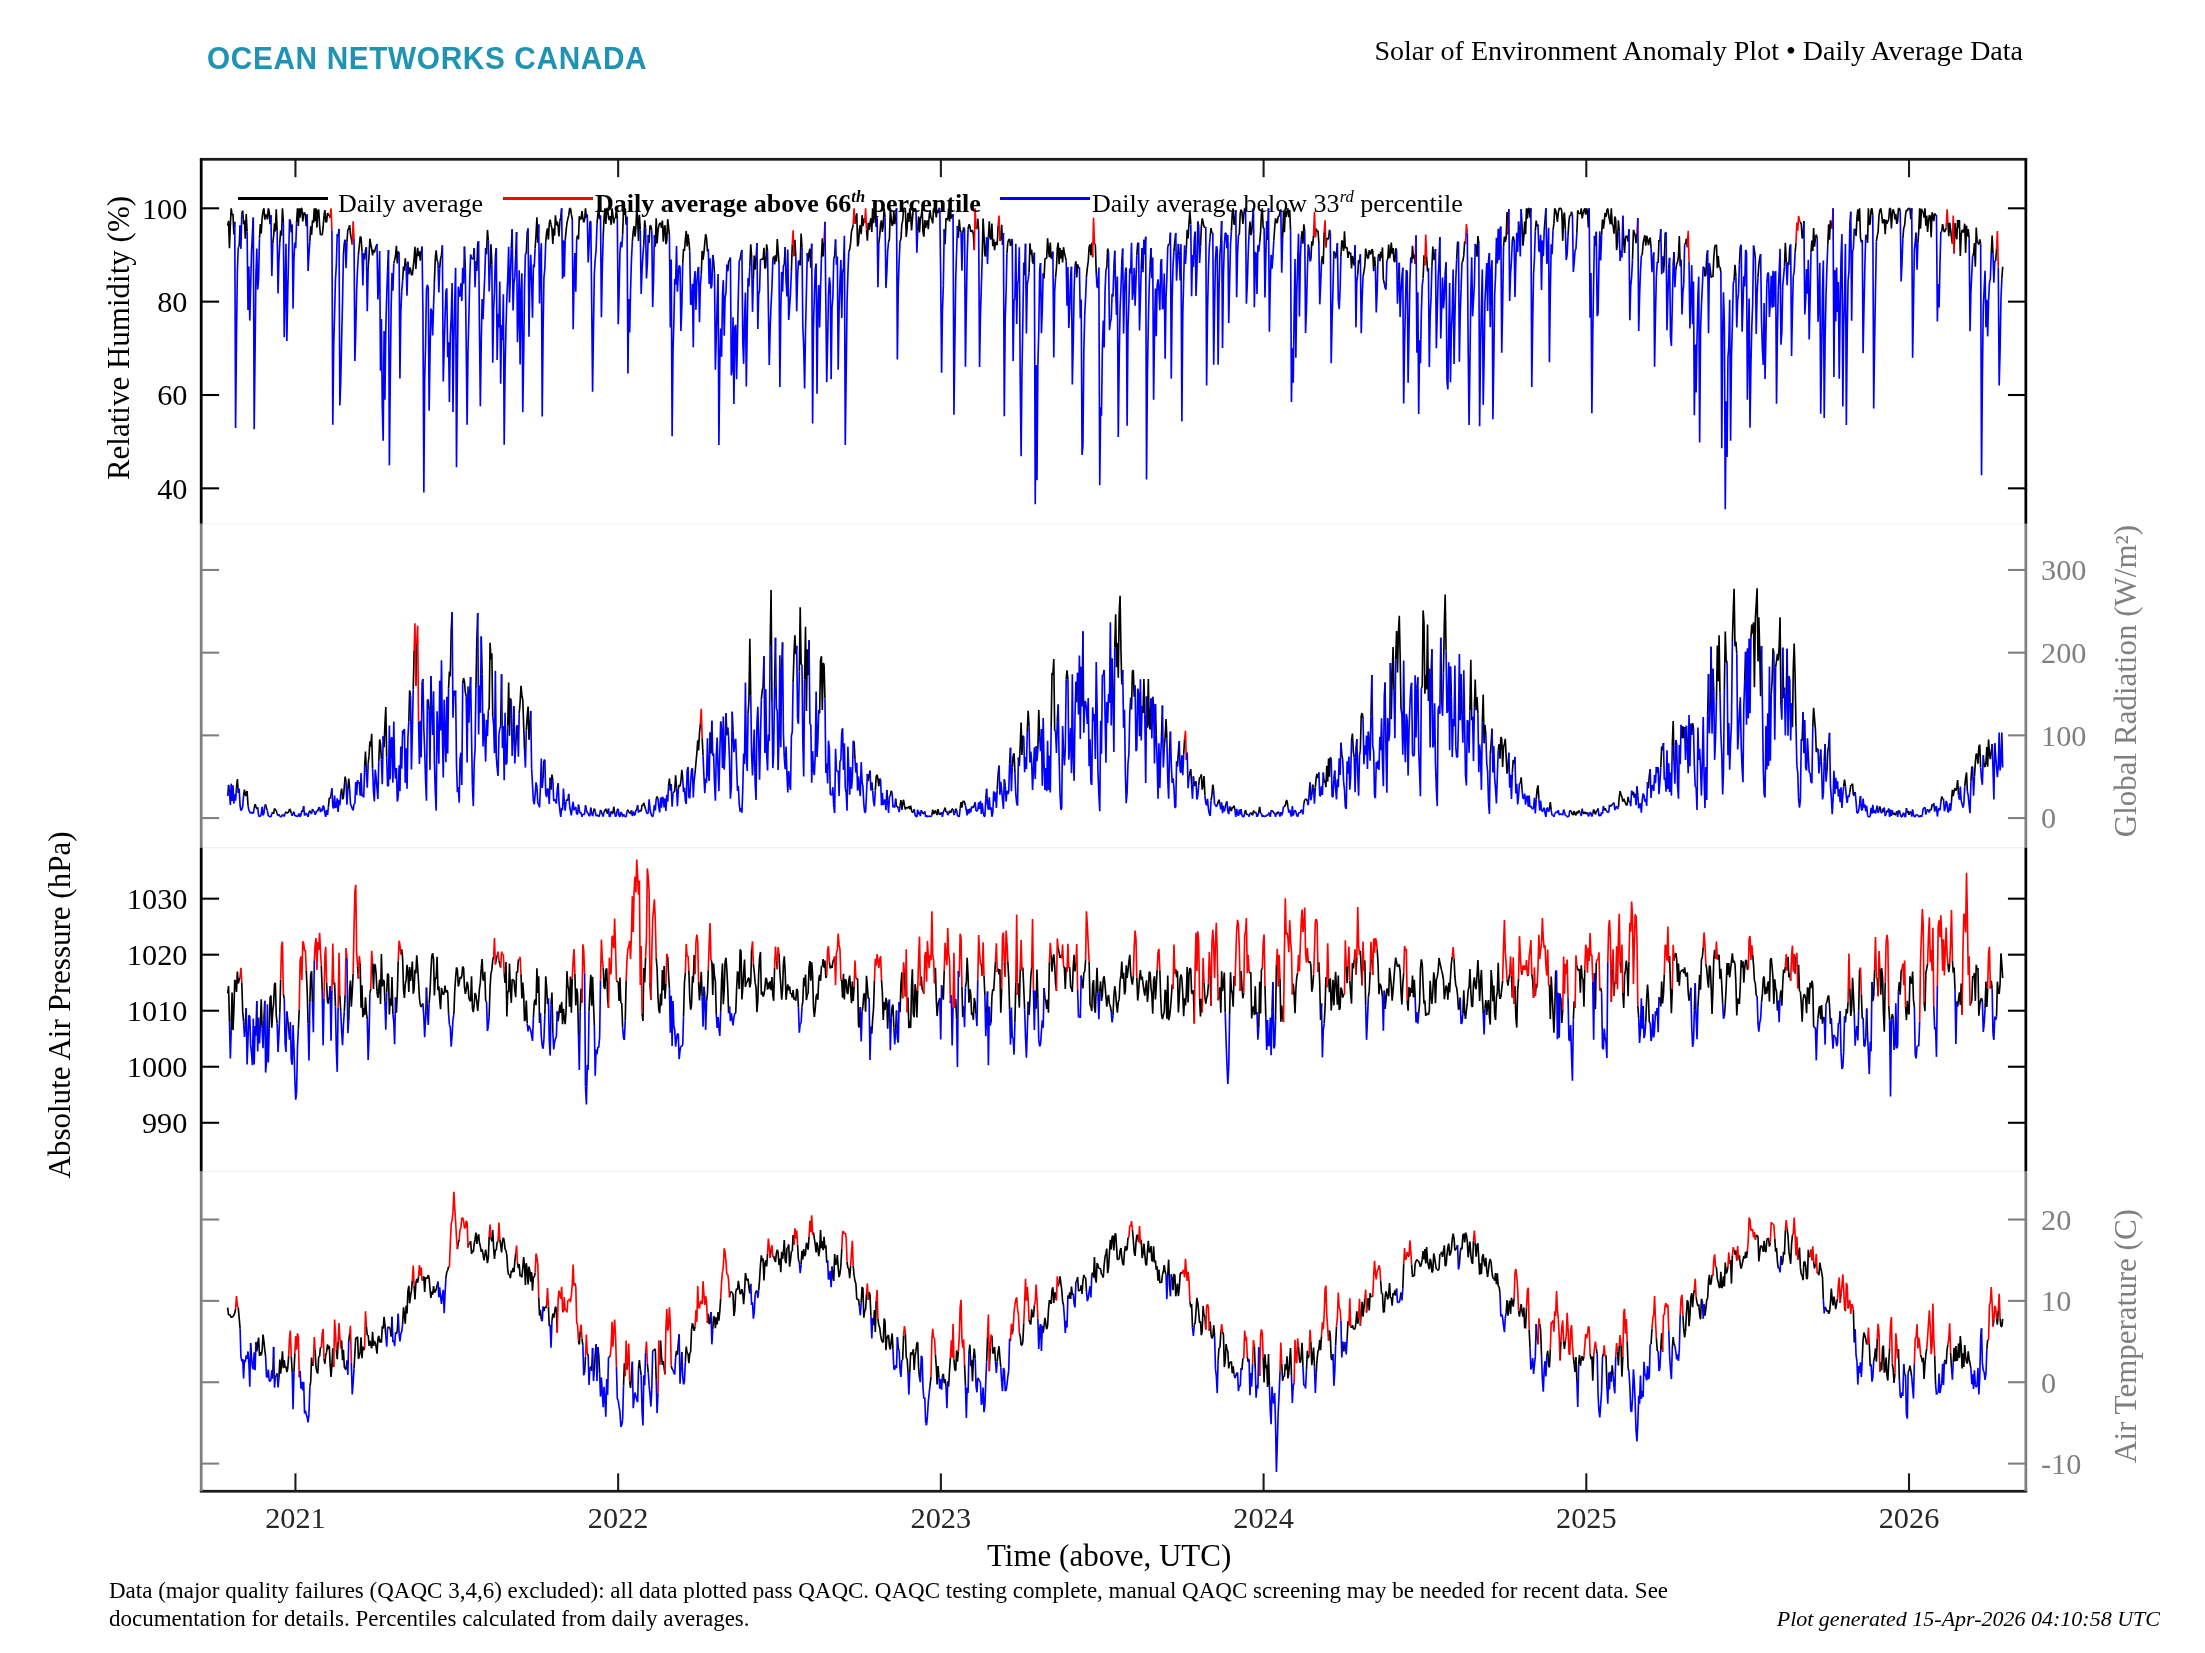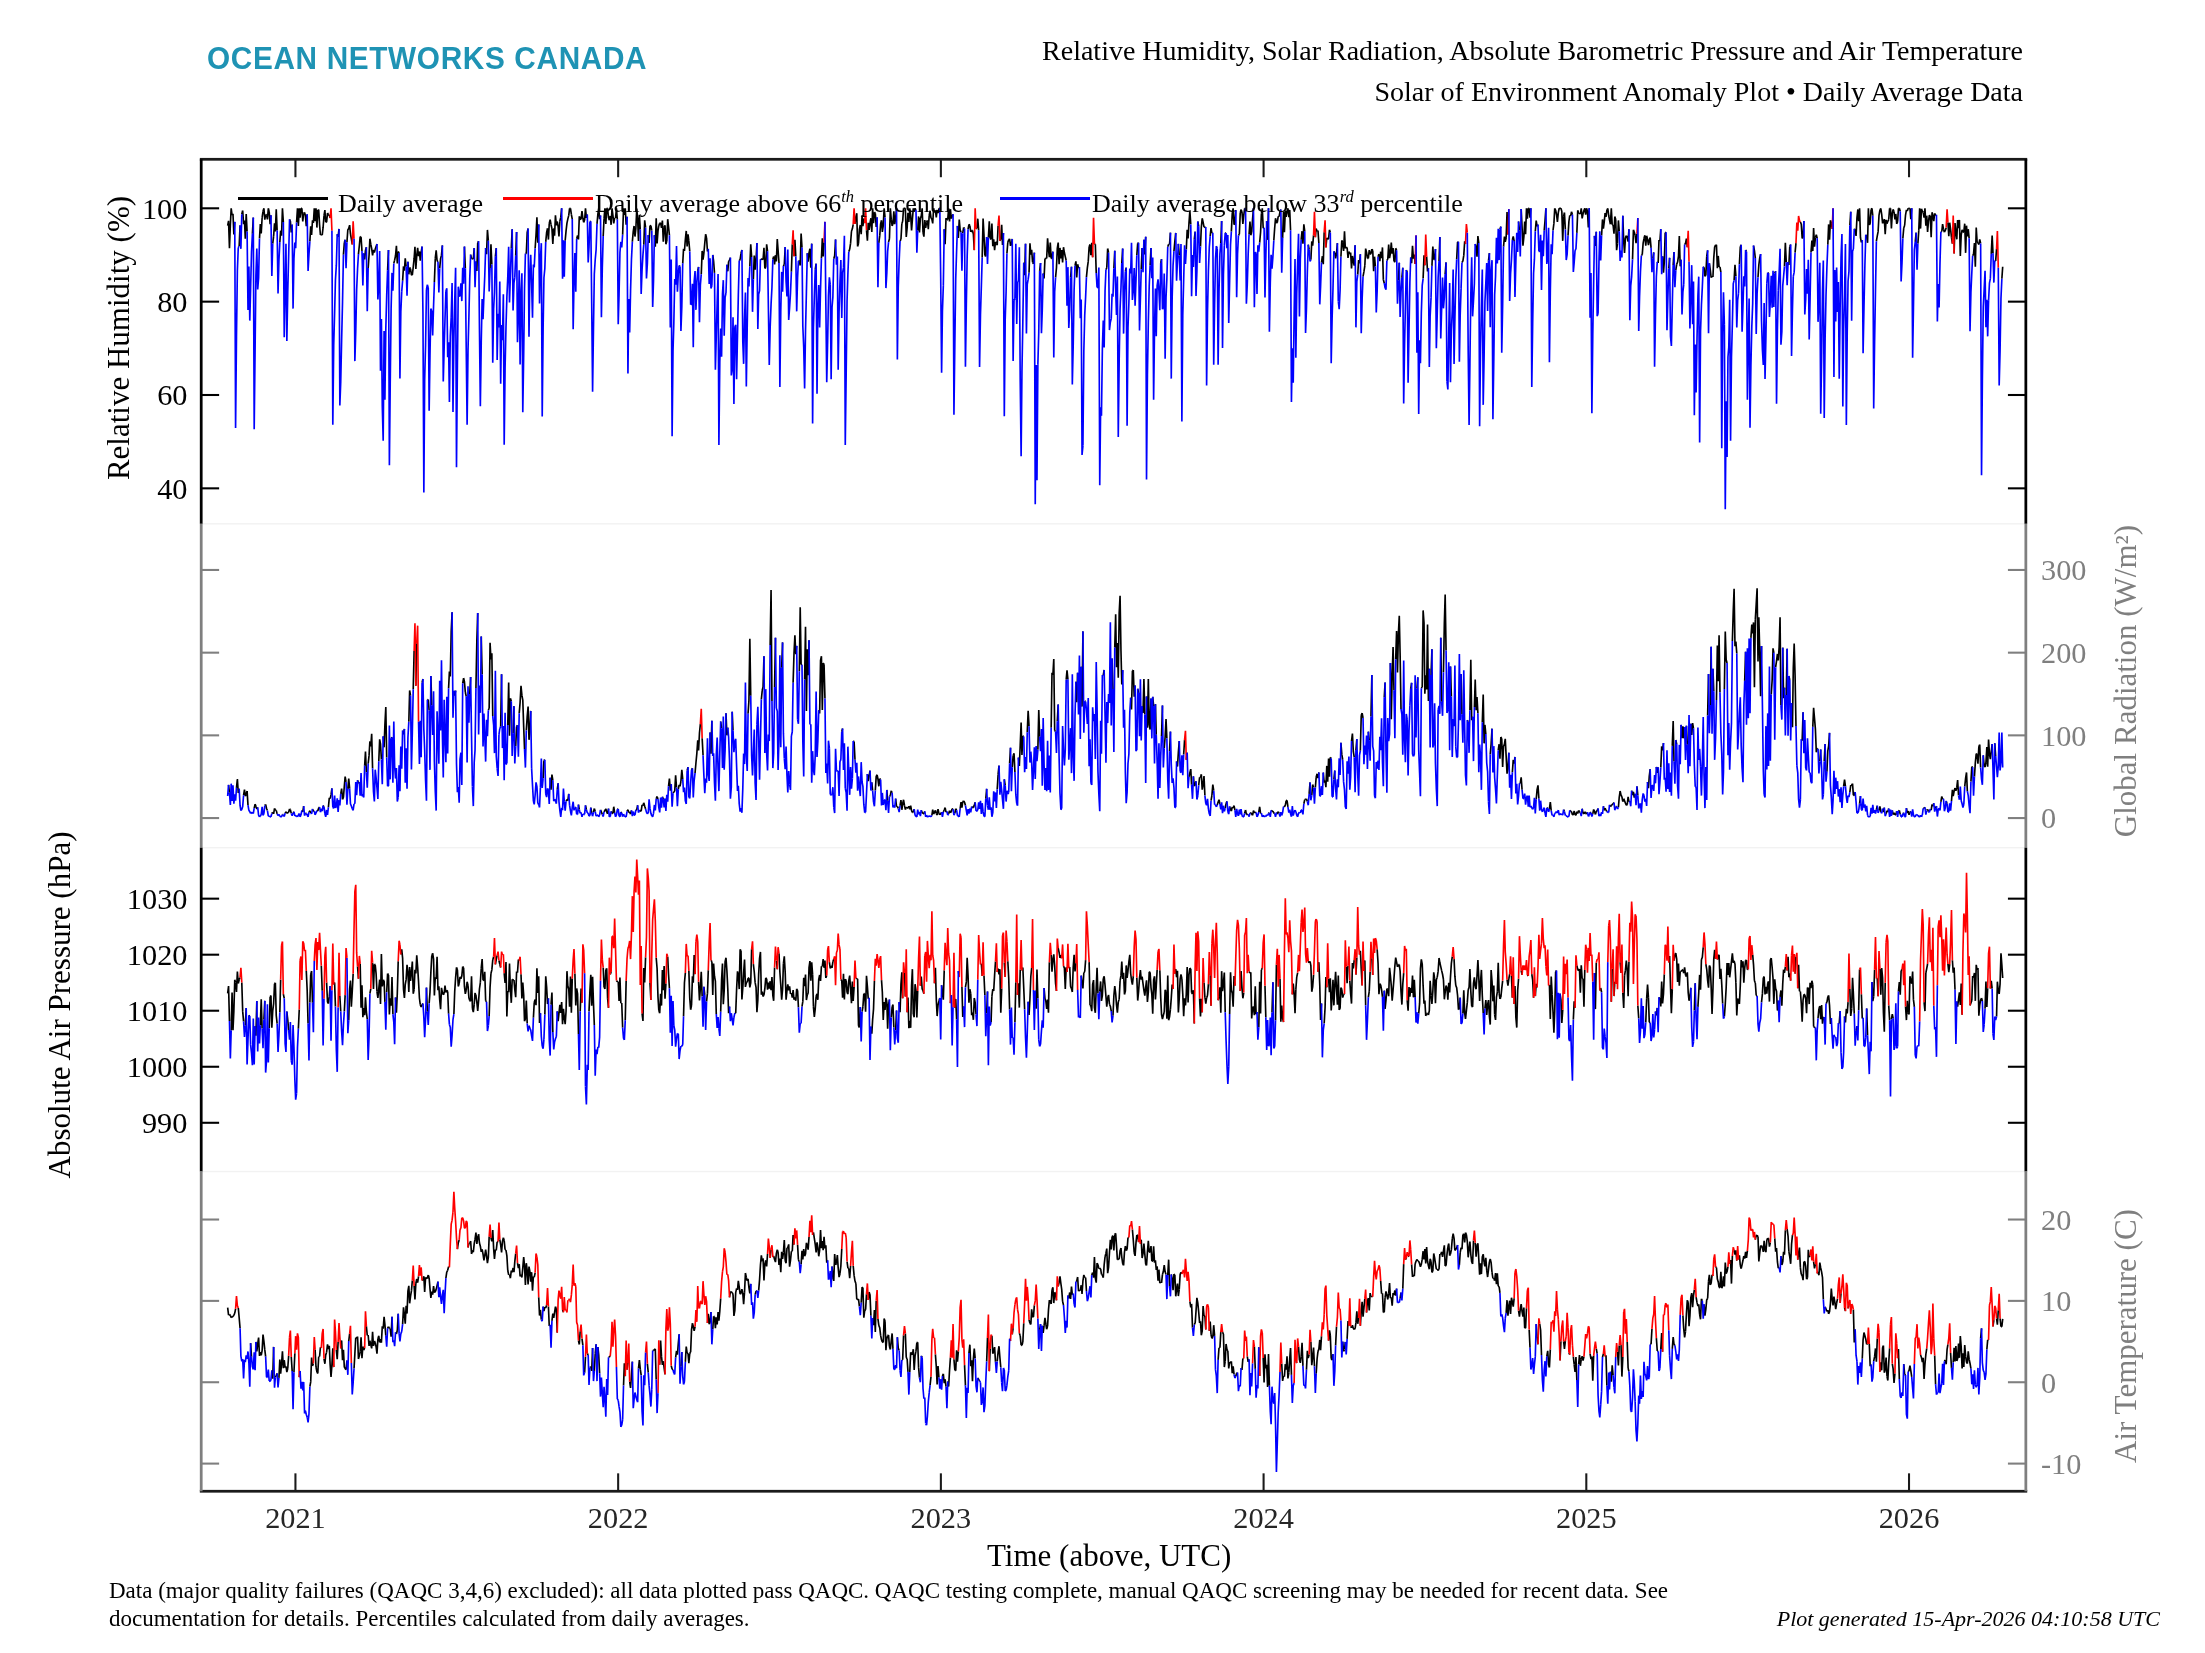--- a/index.html
+++ b/index.html
@@ -22,21 +22,20 @@
   svg text{font-family:"Liberation Serif",serif;}
 </style>
 </head>
 <body>
 
 <div class="page">
 
   <div class="logo" style="color: rgb(31, 147, 180);">OCEAN NETWORKS CANADA</div>
 
   <div class="title-block">
-    <div>Relative Humidity, Solar Radiation, Absolute Barometric Pressure and Air Temperature</div>
     <div>Solar of Environment Anomaly Plot • Daily Average Data</div>
   </div>
 
   <svg id="plot-svg" width="2205" height="1654" viewBox="0 0 3200 2400" style="position:absolute;left:0;top:0;">
       <rect x="292" y="759" width="2648" height="2" fill="#f2f2f2"></rect>
       <rect x="292" y="1229" width="2648" height="2" fill="#f2f2f2"></rect>
       <rect x="292" y="1699" width="2648" height="2" fill="#f2f2f2"></rect>
       <rect x="290" y="229" width="2652" height="4" fill="#1a1a1a"></rect>
       <rect x="290" y="2162" width="2652" height="4" fill="#1a1a1a"></rect>
       <rect x="290" y="231" width="4" height="529" fill="#000000"></rect>
@@ -151,21 +150,21 @@
         <path d="M348.4,1927.5L349.6,1968.0M349.6,1968.0L350.9,1975.6M350.9,1975.6L352.2,1972.1M352.2,1972.1L353.5,2000.2M353.5,2000.2L354.8,1973.1M354.8,1973.1L356.0,1976.7M356.0,1976.7L357.3,1966.6M357.3,1966.6L358.6,1972.1M358.6,1972.1L359.9,1961.1M359.9,1961.1L361.2,1977.6M361.2,1977.6L362.5,2012.2M362.5,2012.2L363.7,1949.1M365.0,1968.7L366.3,1983.7M366.3,1983.7L367.6,1987.1M367.6,1987.1L368.9,1962.3M368.9,1962.3L370.2,1988.2M370.2,1988.2L371.4,1947.3M385.5,1968.5L386.8,1998.4M386.8,1998.4L388.1,1998.8M388.1,1998.8L389.4,1987.5M389.4,1987.5L390.7,2004.0M390.7,2004.0L392.0,2004.7M392.0,2004.7L393.2,2002.3M393.2,2002.3L394.5,1988.7M397.1,1954.5L398.4,2013.8M398.4,2013.8L399.6,1998.5M402.2,1993.0L403.5,2013.3M403.5,2013.3L404.8,1999.4M424.0,1989.6L425.3,2044.9M425.3,2044.9L426.6,1991.4M435.5,1989.4L436.8,2015.2M436.8,2015.2L438.1,2005.1M438.1,2005.1L439.4,2017.6M439.4,2017.6L440.7,2005.3M440.7,2005.3L442.0,2051.2M442.0,2051.2L443.2,2046.9M443.2,2046.9L444.5,2052.6M444.5,2052.6L445.8,2056.4M445.8,2056.4L447.1,2064.1M447.1,2064.1L448.4,2051.8M448.4,2051.8L449.7,2012.2M503.5,1974.3L504.8,1995.1M504.8,1995.1L506.1,1946.0M509.9,1978.0L511.2,2023.5M511.2,2023.5L512.5,2006.5M512.5,2006.5L513.8,1985.9M559.9,1938.4L561.2,1954.3M561.2,1954.3L562.5,1927.2M568.9,1910.7L570.2,1947.6M570.2,1947.6L571.5,1944.7M571.5,1944.7L572.7,1953.4M572.7,1953.4L574.0,1933.4M577.9,1906.3L579.2,1934.9M579.2,1934.9L580.4,1946.4M580.4,1946.4L581.7,1935.2M581.7,1935.2L583.0,1932.3M583.0,1932.3L584.3,1921.5M635.6,1859.8L636.9,1882.3M636.9,1882.3L638.1,1867.9M638.1,1867.9L639.4,1882.1M639.4,1882.1L640.7,1892.2M640.7,1892.2L642.0,1879.1M642.0,1879.1L643.3,1871.7M643.3,1871.7L644.6,1905.7M644.6,1905.7L645.8,1879.3M645.8,1879.3L647.1,1854.7M785.6,1914.9L786.9,1917.3M786.9,1917.3L788.2,1896.0M798.4,1922.3L799.7,1955.8M799.7,1955.8L801.0,1916.6M845.9,1952.3L847.1,1995.8M847.1,1995.8L848.4,1991.8M853.6,1966.3L854.8,2009.6M854.8,2009.6L856.1,1984.4M860.0,1956.1L861.3,2004.1M861.3,2004.1L862.5,1989.3M865.1,1950.7L866.4,2004.2M866.4,2004.2L867.7,1954.6M870.2,1992.8L871.5,2026.7M871.5,2026.7L872.8,1999.0M872.8,1999.0L874.1,2021.8M874.1,2021.8L875.4,2042.1M875.4,2042.1L876.6,2012.5M876.6,2012.5L877.9,2029.6M877.9,2029.6L879.2,2055.8M879.2,2055.8L880.5,2001.2M880.5,2001.2L881.8,2024.3M881.8,2024.3L883.1,1969.7M894.6,1983.8L895.9,2030.0M895.9,2030.0L897.2,2032.0M897.2,2032.0L898.4,2040.8M898.4,2040.8L899.7,2048.7M899.7,2048.7L901.0,2070.5M901.0,2070.5L902.3,2068.1M902.3,2068.1L903.6,2059.9M903.6,2059.9L904.9,2010.6M917.7,1975.9L919.0,2043.6M919.0,2043.6L920.2,2031.0M920.2,2031.0L921.5,2020.8M921.5,2020.8L922.8,2025.8M922.8,2025.8L924.1,2031.2M924.1,2031.2L925.4,2034.7M925.4,2034.7L926.6,1985.8M930.5,1995.5L931.8,2047.8M931.8,2047.8L933.1,2068.4M933.1,2068.4L934.3,1995.7M934.3,1995.7L935.6,2010.1M935.6,2010.1L936.9,1962.8M940.8,1991.8L942.0,2010.4M942.0,2010.4L943.3,2023.7M943.3,2023.7L944.6,2041.1M944.6,2041.1L945.9,2016.1M945.9,2016.1L947.2,1959.9M952.3,2001.8L953.6,2050.6M953.6,2050.6L954.9,2021.8M976.7,1987.8L977.9,1992.6M977.9,1992.6L979.2,1994.4M979.2,1994.4L980.5,1970.1M985.6,1936.1L986.9,2007.9M986.9,2007.9L988.2,1983.4M989.5,1961.9L990.8,1997.1M990.8,1997.1L992.0,2008.9M992.0,2008.9L993.3,2004.9M993.3,2004.9L994.6,1976.3M1031.8,1903.8L1033.1,1950.8M1033.1,1950.8L1034.4,1928.8M1089.5,1863.0L1090.8,1893.8M1090.8,1893.8L1092.1,1889.6M1092.1,1889.6L1093.3,1913.5M1093.3,1913.5L1094.6,1904.9M1094.6,1904.9L1095.9,1878.6M1098.5,1872.9L1099.8,1883.4M1099.8,1883.4L1101.0,1872.8M1160.0,1830.9L1161.3,1847.6M1161.3,1847.6L1162.6,1834.7M1201.1,1828.9L1202.3,1856.9M1202.3,1856.9L1203.6,1854.8M1203.6,1854.8L1204.9,1844.3M1204.9,1844.3L1206.2,1867.8M1206.2,1867.8L1207.5,1837.9M1247.2,1895.6L1248.5,1908.4M1248.5,1908.4L1249.8,1890.5M1263.9,1909.3L1265.2,1942.3M1265.2,1942.3L1266.4,1912.8M1295.9,1957.4L1297.2,1987.3M1297.2,1987.3L1298.5,1987.3M1298.5,1987.3L1299.8,1980.9M1299.8,1980.9L1301.1,1985.4M1301.1,1985.4L1302.3,1940.5M1304.9,1959.8L1306.2,1988.5M1306.2,1988.5L1307.5,1998.2M1307.5,1998.2L1308.8,1973.4M1317.7,1990.7L1319.0,2023.8M1319.0,2023.8L1320.3,1991.1M1334.4,1999.1L1335.7,2005.8M1335.7,2005.8L1337.0,1967.5M1338.3,1969.4L1339.5,2014.5M1339.5,2014.5L1340.8,2029.7M1340.8,2029.7L1342.1,2027.9M1342.1,2027.9L1343.4,2065.7M1343.4,2065.7L1344.7,2068.2M1344.7,2068.2L1345.9,2055.0M1345.9,2055.0L1347.2,2034.2M1347.2,2034.2L1348.5,2021.0M1348.5,2021.0L1349.8,2010.0M1362.6,1998.8L1363.9,2015.3M1363.9,2015.3L1365.2,2001.3M1365.2,2001.3L1366.5,2016.7M1366.5,2016.7L1367.7,1996.8M1372.9,2012.2L1374.2,2043.6M1374.2,2043.6L1375.4,2004.6M1401.1,2010.3L1402.4,2057.6M1402.4,2057.6L1403.6,2013.7M1403.6,2013.7L1404.9,2021.3M1404.9,2021.3L1406.2,1963.5M1415.2,1971.2L1416.5,2011.6M1416.5,2011.6L1417.8,2020.4M1417.8,2020.4L1419.0,1999.5M1421.6,2003.8L1422.9,2006.1M1422.9,2006.1L1424.2,2038.6M1424.2,2038.6L1425.4,2033.3M1425.4,2033.3L1426.7,2013.3M1426.7,2013.3L1428.0,2049.3M1428.0,2049.3L1429.3,2039.8M1429.3,2039.8L1430.6,2005.1M1430.6,2005.1L1431.9,1975.8M1444.7,1976.0L1446.0,1992.3M1446.0,1992.3L1447.2,1975.6M1452.4,1984.4L1453.7,2006.6M1453.7,2006.6L1454.9,2018.7M1454.9,2018.7L1456.2,1985.0M1456.2,1985.0L1457.5,1988.0M1457.5,1988.0L1458.8,2018.5M1458.8,2018.5L1460.1,2017.6M1460.1,2017.6L1461.3,2010.0M1461.3,2010.0L1462.6,1997.5M1462.6,1997.5L1463.9,1988.8M1463.9,1988.8L1465.2,1942.7M1506.2,1913.5L1507.5,1957.4M1507.5,1957.4L1508.8,1929.8M1510.1,1921.4L1511.4,1960.3M1511.4,1960.3L1512.6,1923.8M1543.4,1893.7L1544.7,1911.4M1544.7,1911.4L1546.0,1934.1M1546.0,1934.1L1547.3,1916.3M1547.3,1916.3L1548.5,1926.4M1548.5,1926.4L1549.8,1879.9M1557.5,1877.0L1558.8,1892.2M1558.8,1892.2L1560.1,1897.3M1560.1,1897.3L1561.4,1859.5M1576.7,1873.4L1578.0,1888.3M1578.0,1888.3L1579.3,1883.6M1579.3,1883.6L1580.6,1874.8M1580.6,1874.8L1581.9,1866.3M1581.9,1866.3L1583.2,1882.6M1583.2,1882.6L1584.4,1850.3M1692.2,1849.6L1693.4,1885.2M1693.4,1885.2L1694.7,1850.2M1697.3,1866.1L1698.6,1881.1M1698.6,1881.1L1699.8,1849.3M1730.6,1926.5L1731.9,1938.6M1731.9,1938.6L1733.2,1922.3M1762.7,1938.6L1764.0,1987.5M1764.0,1987.5L1765.2,1996.6M1765.2,1996.6L1766.5,2021.6M1766.5,2021.6L1767.8,1973.3M1790.9,1994.5L1792.2,1999.7M1792.2,1999.7L1793.4,1997.0M1796.0,1991.7L1797.3,2018.8M1797.3,2018.8L1798.6,2009.7M1798.6,2009.7L1799.9,2012.0M1799.9,2012.0L1801.1,1985.3M1812.7,1972.6L1814.0,2024.5M1814.0,2024.5L1815.2,1992.2M1815.2,1992.2L1816.5,2011.9M1816.5,2011.9L1817.8,1978.6M1821.7,1986.4L1822.9,2028.3M1822.9,2028.3L1824.2,2009.9M1824.2,2009.9L1825.5,2014.7M1825.5,2014.7L1826.8,1954.9M1842.2,2010.8L1843.5,2048.2M1843.5,2048.2L1844.7,2066.8M1844.7,2066.8L1846.0,2012.2M1846.0,2012.2L1847.3,2031.4M1847.3,2031.4L1848.6,2037.0M1848.6,2037.0L1849.9,2021.5M1849.9,2021.5L1851.1,2065.5M1851.1,2065.5L1852.4,2136.0M1852.4,2136.0L1853.7,2093.4M1853.7,2093.4L1855.0,2049.1M1855.0,2049.1L1856.3,2023.6M1856.3,2023.6L1857.6,1991.0M1874.2,1995.1L1875.5,2035.9M1875.5,2035.9L1876.8,2010.8M1876.8,2010.8L1878.1,2007.1M1890.9,1982.0L1892.2,2010.7M1892.2,2010.7L1893.5,2009.4M1893.5,2009.4L1894.7,2014.9M1894.7,2014.9L1896.0,1987.6M1907.6,1982.7L1908.9,2021.5M1908.9,2021.5L1910.1,1993.4M1934.5,1965.0L1935.8,2011.0M1935.8,2011.0L1937.1,1990.0M1937.1,1990.0L1938.3,1952.4M1946.0,1916.2L1947.3,1970.0M1947.3,1970.0L1948.6,1946.9M1952.4,1947.3L1953.7,1965.4M1953.7,1965.4L1955.0,1942.9M2026.8,1869.9L2028.1,1890.2M2028.1,1890.2L2029.4,1889.8M2029.4,1889.8L2030.7,1890.1M2030.7,1890.1L2031.9,1884.3M2033.2,1875.6L2034.5,1887.1M2034.5,1887.1L2035.8,1870.2M2115.3,1806.5L2116.6,1842.3M2116.6,1842.3L2117.9,1835.4M2176.8,1876.2L2178.1,1910.4M2178.1,1910.4L2179.4,1907.0M2179.4,1907.0L2180.7,1912.0M2180.7,1912.0L2182.0,1923.9M2182.0,1923.9L2183.3,1933.1M2183.3,1933.1L2184.5,1912.9M2184.5,1912.9L2185.8,1905.2M2220.4,1955.8L2221.7,1987.4M2221.7,1987.4L2223.0,1981.6M2223.0,1981.6L2224.3,1970.7M2224.3,1970.7L2225.6,1993.7M2225.6,1993.7L2226.8,1980.6M2226.8,1980.6L2228.1,1968.6M2228.1,1968.6L2229.4,1921.4M2237.1,1966.3L2238.4,2002.7M2238.4,2002.7L2239.7,2019.6M2239.7,2019.6L2241.0,1987.8M2241.0,1987.8L2242.2,1975.1M2242.2,1975.1L2243.5,1997.3M2243.5,1997.3L2244.8,1968.2M2288.4,2002.5L2289.7,2041.8M2289.7,2041.8L2291.0,1980.1M2317.9,1964.2L2319.2,2024.7M2319.2,2024.7L2320.5,2047.9M2320.5,2047.9L2321.7,2056.8M2321.7,2056.8L2323.0,2038.6M2323.0,2038.6L2324.3,2018.7M2324.3,2018.7L2325.6,1969.3M2332.0,2010.7L2333.3,2037.0M2333.3,2037.0L2334.6,1991.6M2334.6,1991.6L2335.8,2016.3M2335.8,2016.3L2337.1,1990.5M2341.0,1995.7L2342.3,2013.1M2342.3,2013.1L2343.5,2021.8M2343.5,2021.8L2344.8,1969.2M2364.0,1990.3L2365.3,2011.4M2365.3,2011.4L2366.6,2047.3M2366.6,2047.3L2367.9,2049.0M2367.9,2049.0L2369.2,2028.2M2369.2,2028.2L2370.5,1987.1M2370.5,1987.1L2371.7,2005.3M2371.7,2005.3L2373.0,2033.6M2373.0,2033.6L2374.3,2075.9M2374.3,2075.9L2375.6,2091.7M2375.6,2091.7L2376.9,2066.0M2376.9,2066.0L2378.2,2025.2M2378.2,2025.2L2379.4,2037.1M2379.4,2037.1L2380.7,1996.2M2380.7,1996.2L2382.0,2030.1M2382.0,2030.1L2383.3,2018.5M2383.3,2018.5L2384.6,2027.1M2384.6,2027.1L2385.8,1976.2M2385.8,1976.2L2387.1,1993.4M2387.1,1993.4L2388.4,1996.6M2388.4,1996.6L2389.7,2003.1M2389.7,2003.1L2391.0,1982.2M2391.0,1982.2L2392.3,2001.3M2392.3,2001.3L2393.5,1999.4M2393.5,1999.4L2394.8,1950.9M2406.4,1960.9L2407.6,1989.4M2407.6,1989.4L2408.9,1986.3M2408.9,1986.3L2410.2,1957.6M2421.8,1930.2L2423.0,1967.1M2423.0,1967.1L2424.3,1986.8M2424.3,1986.8L2425.6,2001.3M2425.6,2001.3L2426.9,1957.4M2430.7,1952.4L2432.0,1961.2M2432.0,1961.2L2433.3,1972.7M2433.3,1972.7L2434.6,1965.0M2434.6,1965.0L2435.9,1974.9M2435.9,1974.9L2437.1,1958.6M2437.1,1958.6L2438.4,1908.0M2470.5,1887.5L2471.8,1913.6M2471.8,1913.6L2473.0,1892.7M2582.0,1839.2L2583.3,1846.4M2583.3,1846.4L2584.6,1822.8M2646.1,1885.4L2647.4,1906.0M2647.4,1906.0L2648.7,1896.3M2692.3,1929.1L2693.6,1966.5M2693.6,1966.5L2694.9,1975.3M2694.9,1975.3L2696.2,2009.2M2696.2,2009.2L2697.4,1982.1M2697.4,1982.1L2698.7,1992.3M2698.7,1992.3L2700.0,1977.0M2700.0,1977.0L2701.3,1998.0M2701.3,1998.0L2702.6,1971.7M2715.4,1980.0L2716.7,2004.9M2716.7,2004.9L2717.9,1999.1M2717.9,1999.1L2719.2,1975.2M2756.4,2001.2L2757.7,2026.3M2757.7,2026.3L2759.0,2028.4M2759.0,2028.4L2760.3,2020.5M2760.3,2020.5L2761.5,2025.6M2761.5,2025.6L2762.8,1979.6M2765.4,1995.3L2766.7,2052.5M2766.7,2052.5L2768.0,2058.6M2768.0,2058.6L2769.2,1990.4M2774.4,1998.1L2775.7,2014.7M2775.7,2014.7L2776.9,2029.4M2776.9,2029.4L2778.2,1979.3M2809.0,2008.6L2810.3,2023.7M2810.3,2023.7L2811.6,2021.1M2811.6,2021.1L2812.8,2020.5M2812.8,2020.5L2814.1,1993.1M2814.1,1993.1L2815.4,2021.6M2815.4,2021.6L2816.7,2013.5M2816.7,2013.5L2818.0,2007.0M2818.0,2007.0L2819.2,1979.1M2819.2,1979.1L2820.5,2009.6M2820.5,2009.6L2821.8,1975.3M2832.1,1985.0L2833.4,2002.0M2833.4,2002.0L2834.6,1977.2M2860.3,1985.9L2861.6,2008.8M2861.6,2008.8L2862.8,1994.1M2862.8,1994.1L2864.1,2015.5M2864.1,2015.5L2865.4,1988.3M2865.4,1988.3L2866.7,2009.3M2866.7,2009.3L2868.0,2013.2M2868.0,2013.2L2869.3,2008.5M2869.3,2008.5L2870.5,1985.0M2870.5,1985.0L2871.8,2023.4M2871.8,2023.4L2873.1,1998.8M2873.1,1998.8L2874.4,1942.1M2875.7,1927.6L2876.9,1977.5M2876.9,1977.5L2878.2,1988.7M2878.2,1988.7L2879.5,1991.3M2879.5,1991.3L2880.8,2002.3M2880.8,2002.3L2882.1,1993.8M2882.1,1993.8L2883.4,1958.3" fill="none" stroke="#0000ff" stroke-width="2.4" stroke-linecap="butt"></path>
       </g>
     </svg>
 
   <div class="legend">
     <div class="legend-line" style="left: 238px; top: 197px; background: rgb(0, 0, 0);"></div>
     <div class="legend-label" style="left:338px;top:187px;">
       <span>Daily average</span><sup></sup><span></span>
     </div>
     <div class="legend-line" style="left: 503px; top: 197px; background: rgb(255, 0, 0);"></div>
-    <div class="legend-label" style="left:595px;top:187px;">
+    <div class="legend-label" style="left:595px;top:187px;font-weight:bold;">
       <span>Daily average above 66</span><sup>th</sup><span> percentile</span>
     </div>
     <div class="legend-line" style="left: 1000px; top: 197px; background: rgb(0, 0, 255);"></div>
     <div class="legend-label" style="left:1092px;top:187px;">
       <span>Daily average below 33</span><sup>rd</sup><span> percentile</span>
     </div>
   </div>
 
   <div class="ylab" style="left:-226px;top:320px;">Relative Humidity (%)</div>
   <div class="ylab" style="left:-285px;top:987px;">Absolute Air Pressure (hPa)</div>

